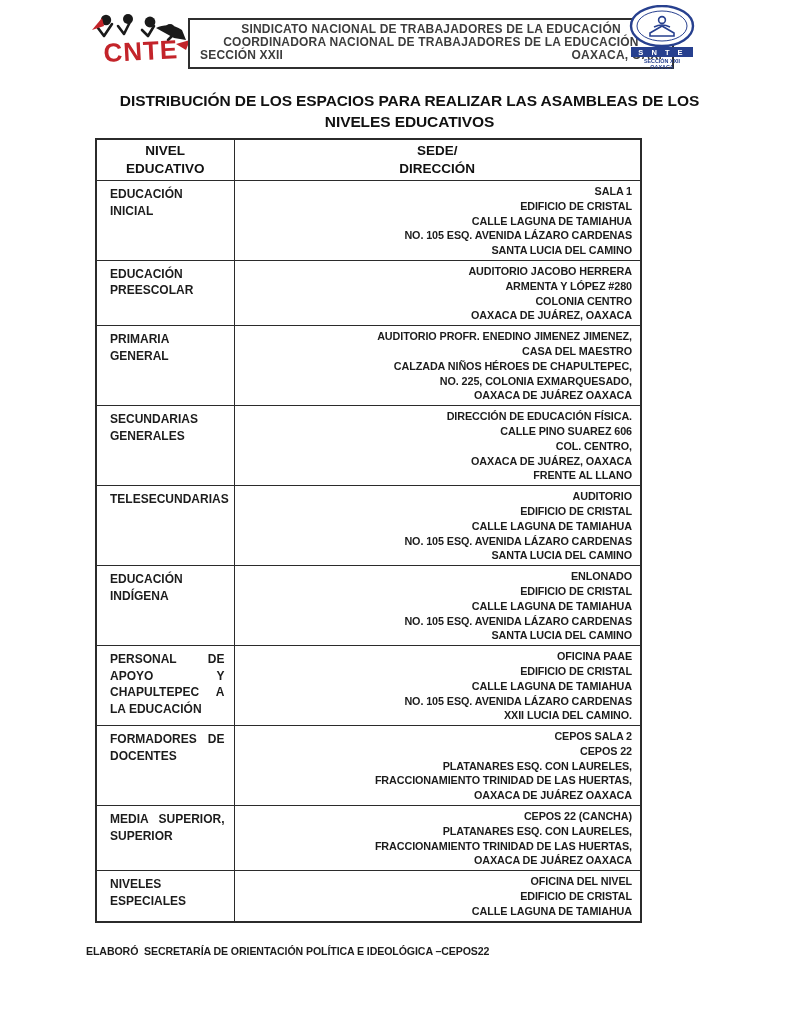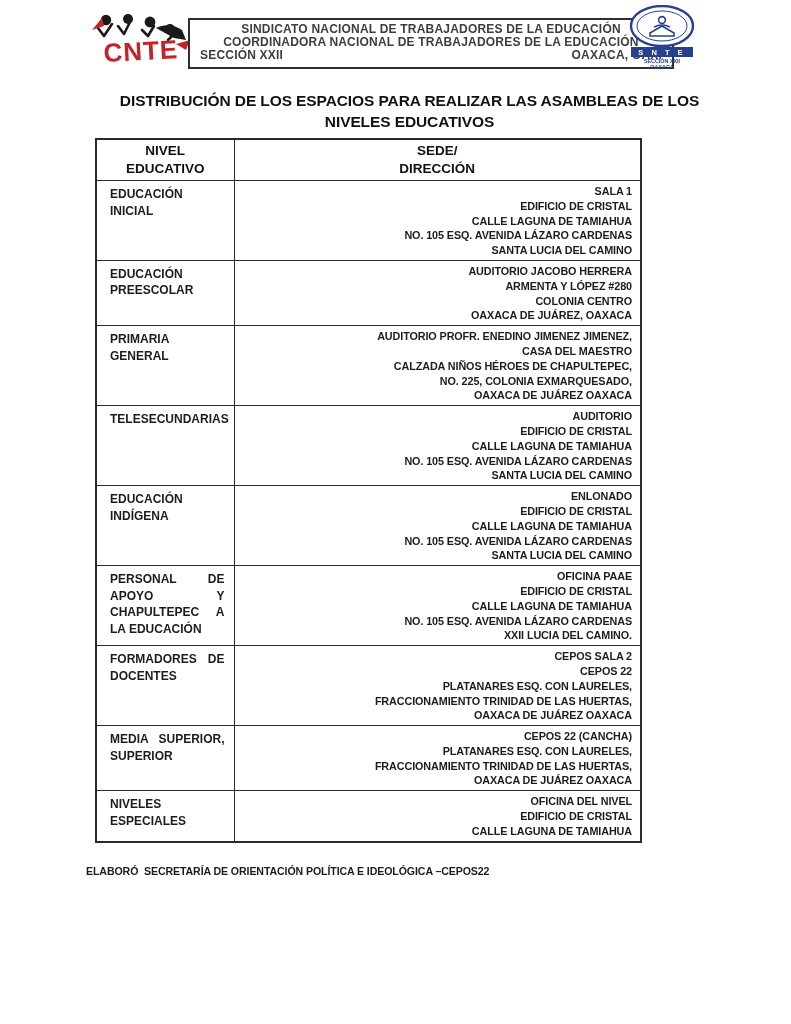--- a/index.html
+++ b/index.html
@@ -184,20 +184,30 @@
       <td class="level-cell">PRIMARIA GENERAL</td>
       <td class="sede-cell">
             <div class="addr-line">AUDITORIO PROFR. ENEDINO JIMENEZ JIMENEZ,</div>
             <div class="addr-line">CASA DEL MAESTRO</div>
             <div class="addr-line">CALZADA NIÑOS HÉROES DE CHAPULTEPEC,</div>
             <div class="addr-line">NO. 225, COLONIA EXMARQUESADO,</div>
             <div class="addr-line">OAXACA DE JUÁREZ OAXACA</div>
           </td>
     </tr>
 
+    <tr>
+      <td class="level-cell">SECUNDARIAS GENERALES</td>
+      <td class="sede-cell">
+            <div class="addr-line">DIRECCIÓN DE EDUCACIÓN FÍSICA.</div>
+            <div class="addr-line">CALLE PINO SUAREZ 606</div>
+            <div class="addr-line">COL. CENTRO,</div>
+            <div class="addr-line">OAXACA DE JUÁREZ, OAXACA</div>
+            <div class="addr-line">FRENTE  AL LLANO</div>
+          </td>
+    </tr>
 
     <tr>
       <td class="level-cell">TELESECUNDARIAS</td>
       <td class="sede-cell">
             <div class="addr-line">AUDITORIO</div>
             <div class="addr-line">EDIFICIO DE CRISTAL</div>
             <div class="addr-line">CALLE LAGUNA DE TAMIAHUA</div>
             <div class="addr-line">NO. 105 ESQ. AVENIDA LÁZARO CARDENAS</div>
             <div class="addr-line">SANTA LUCIA DEL CAMINO</div>
           </td>

